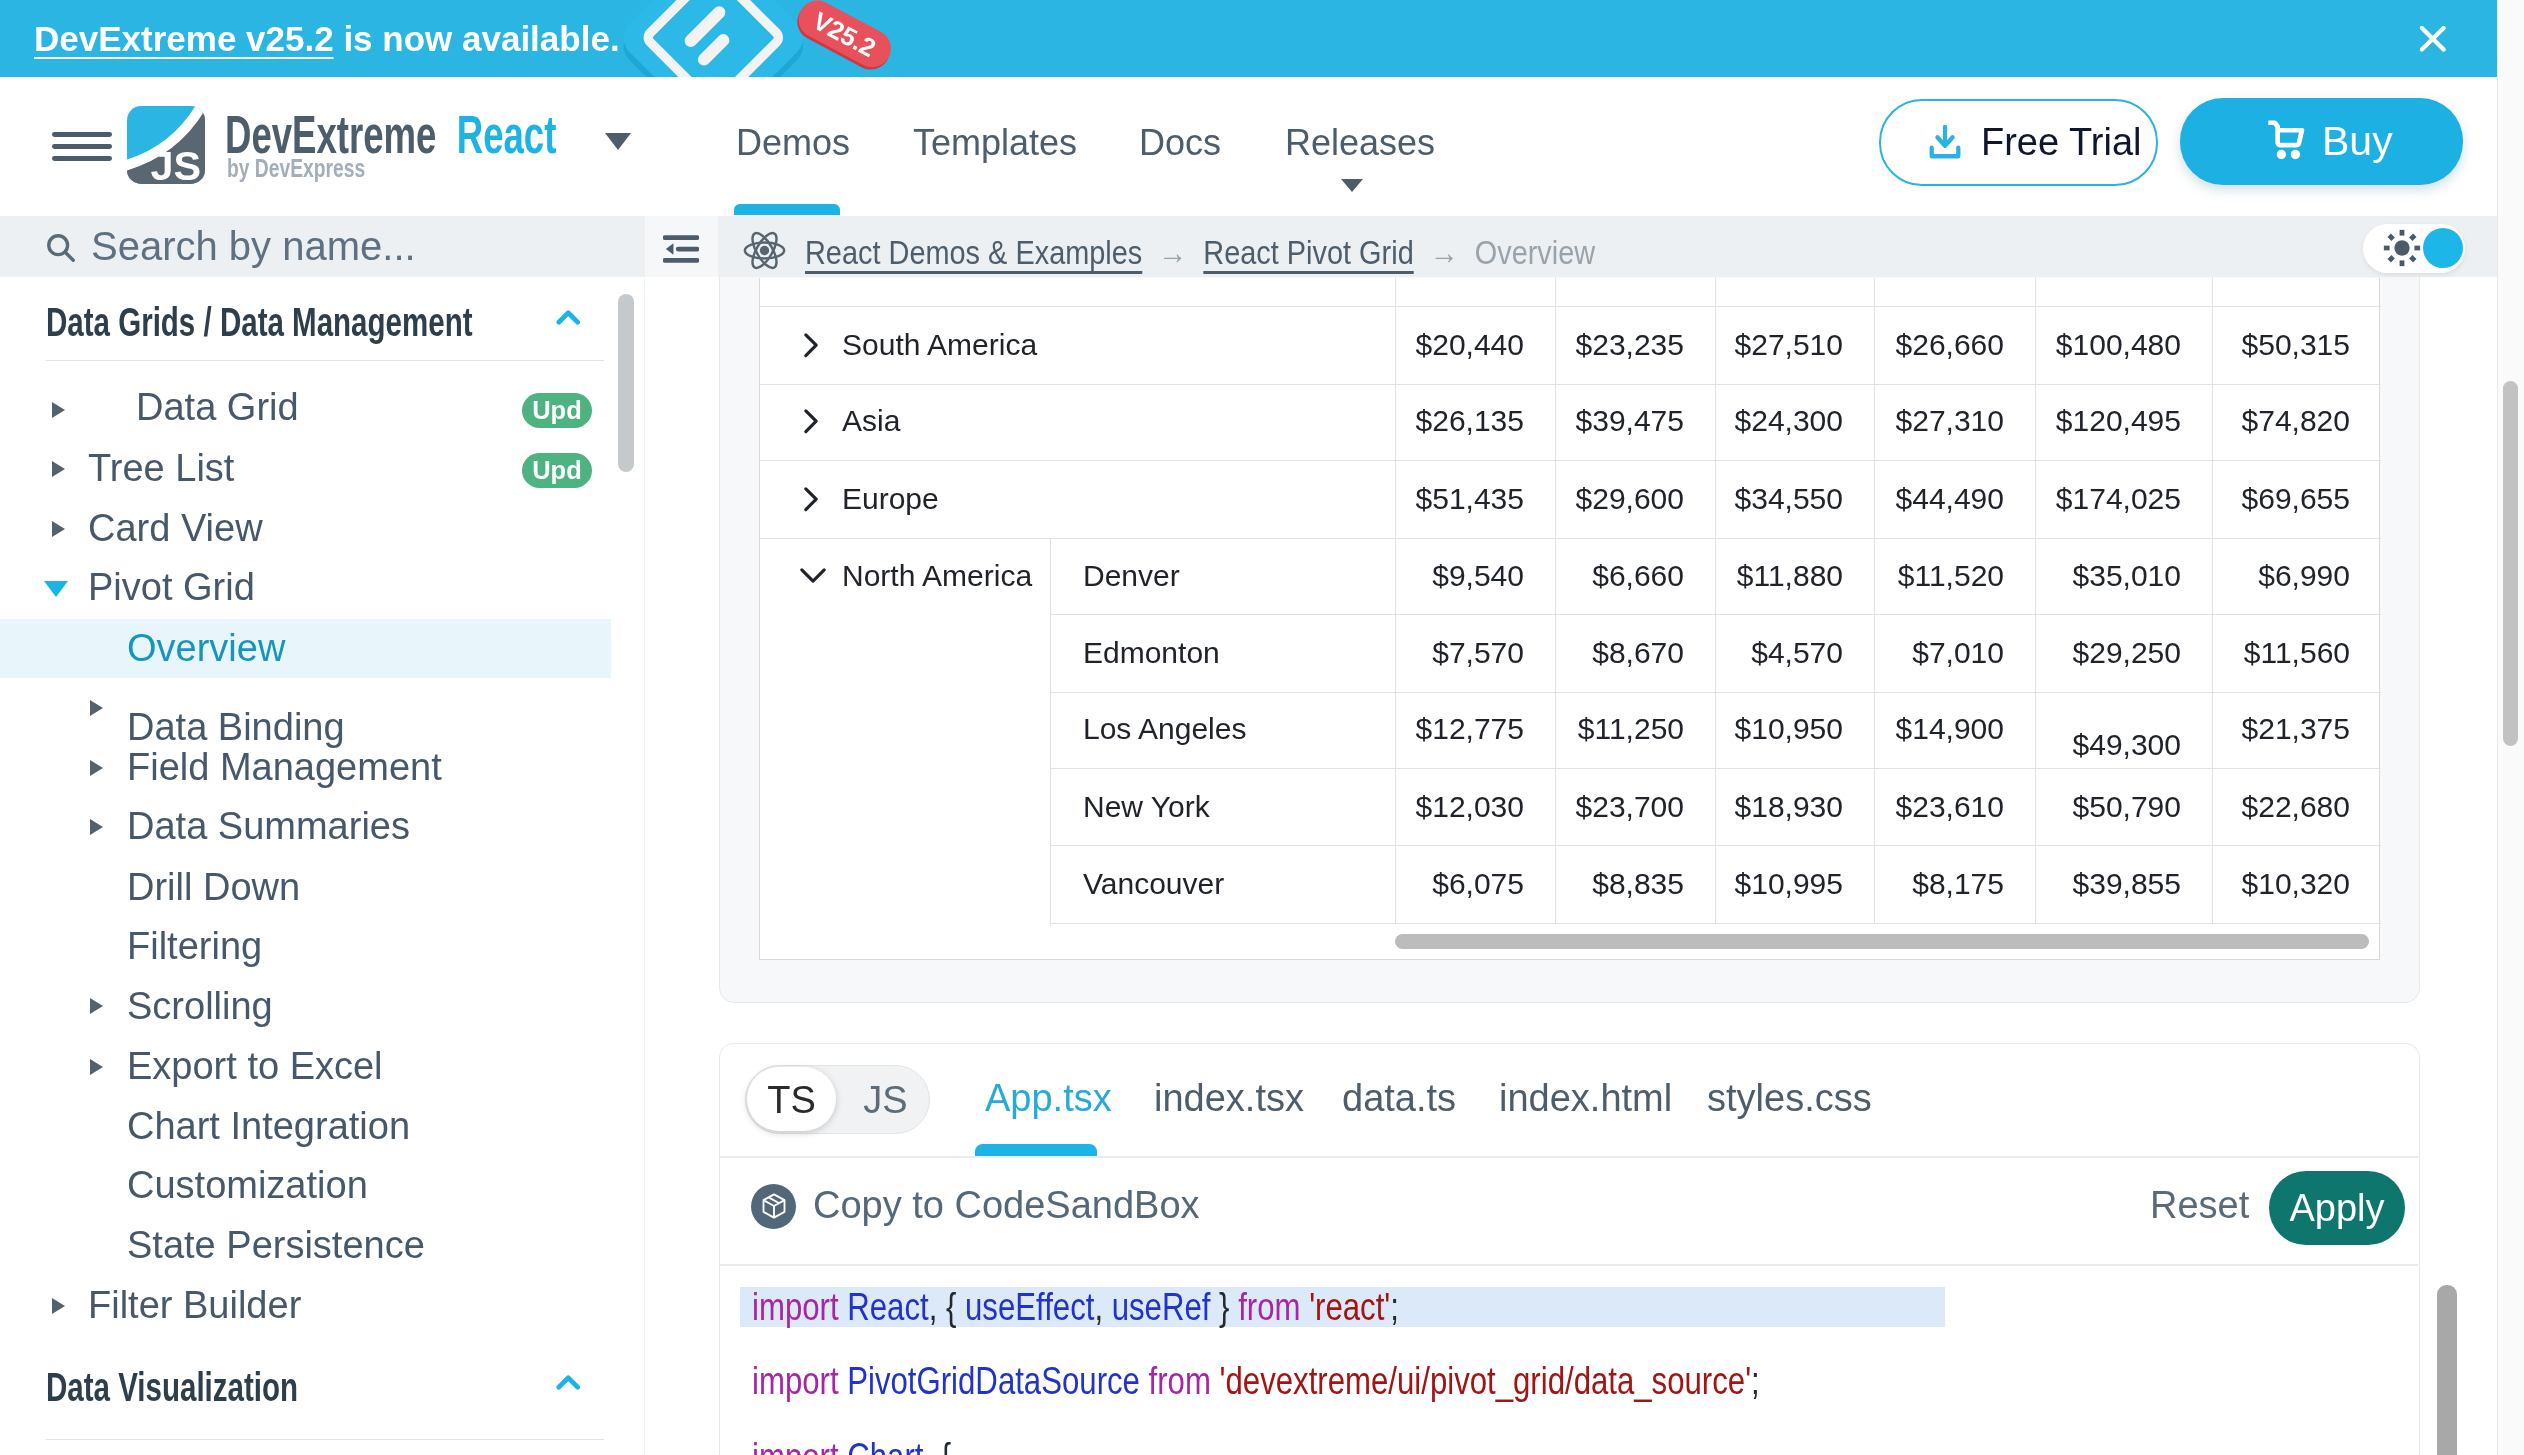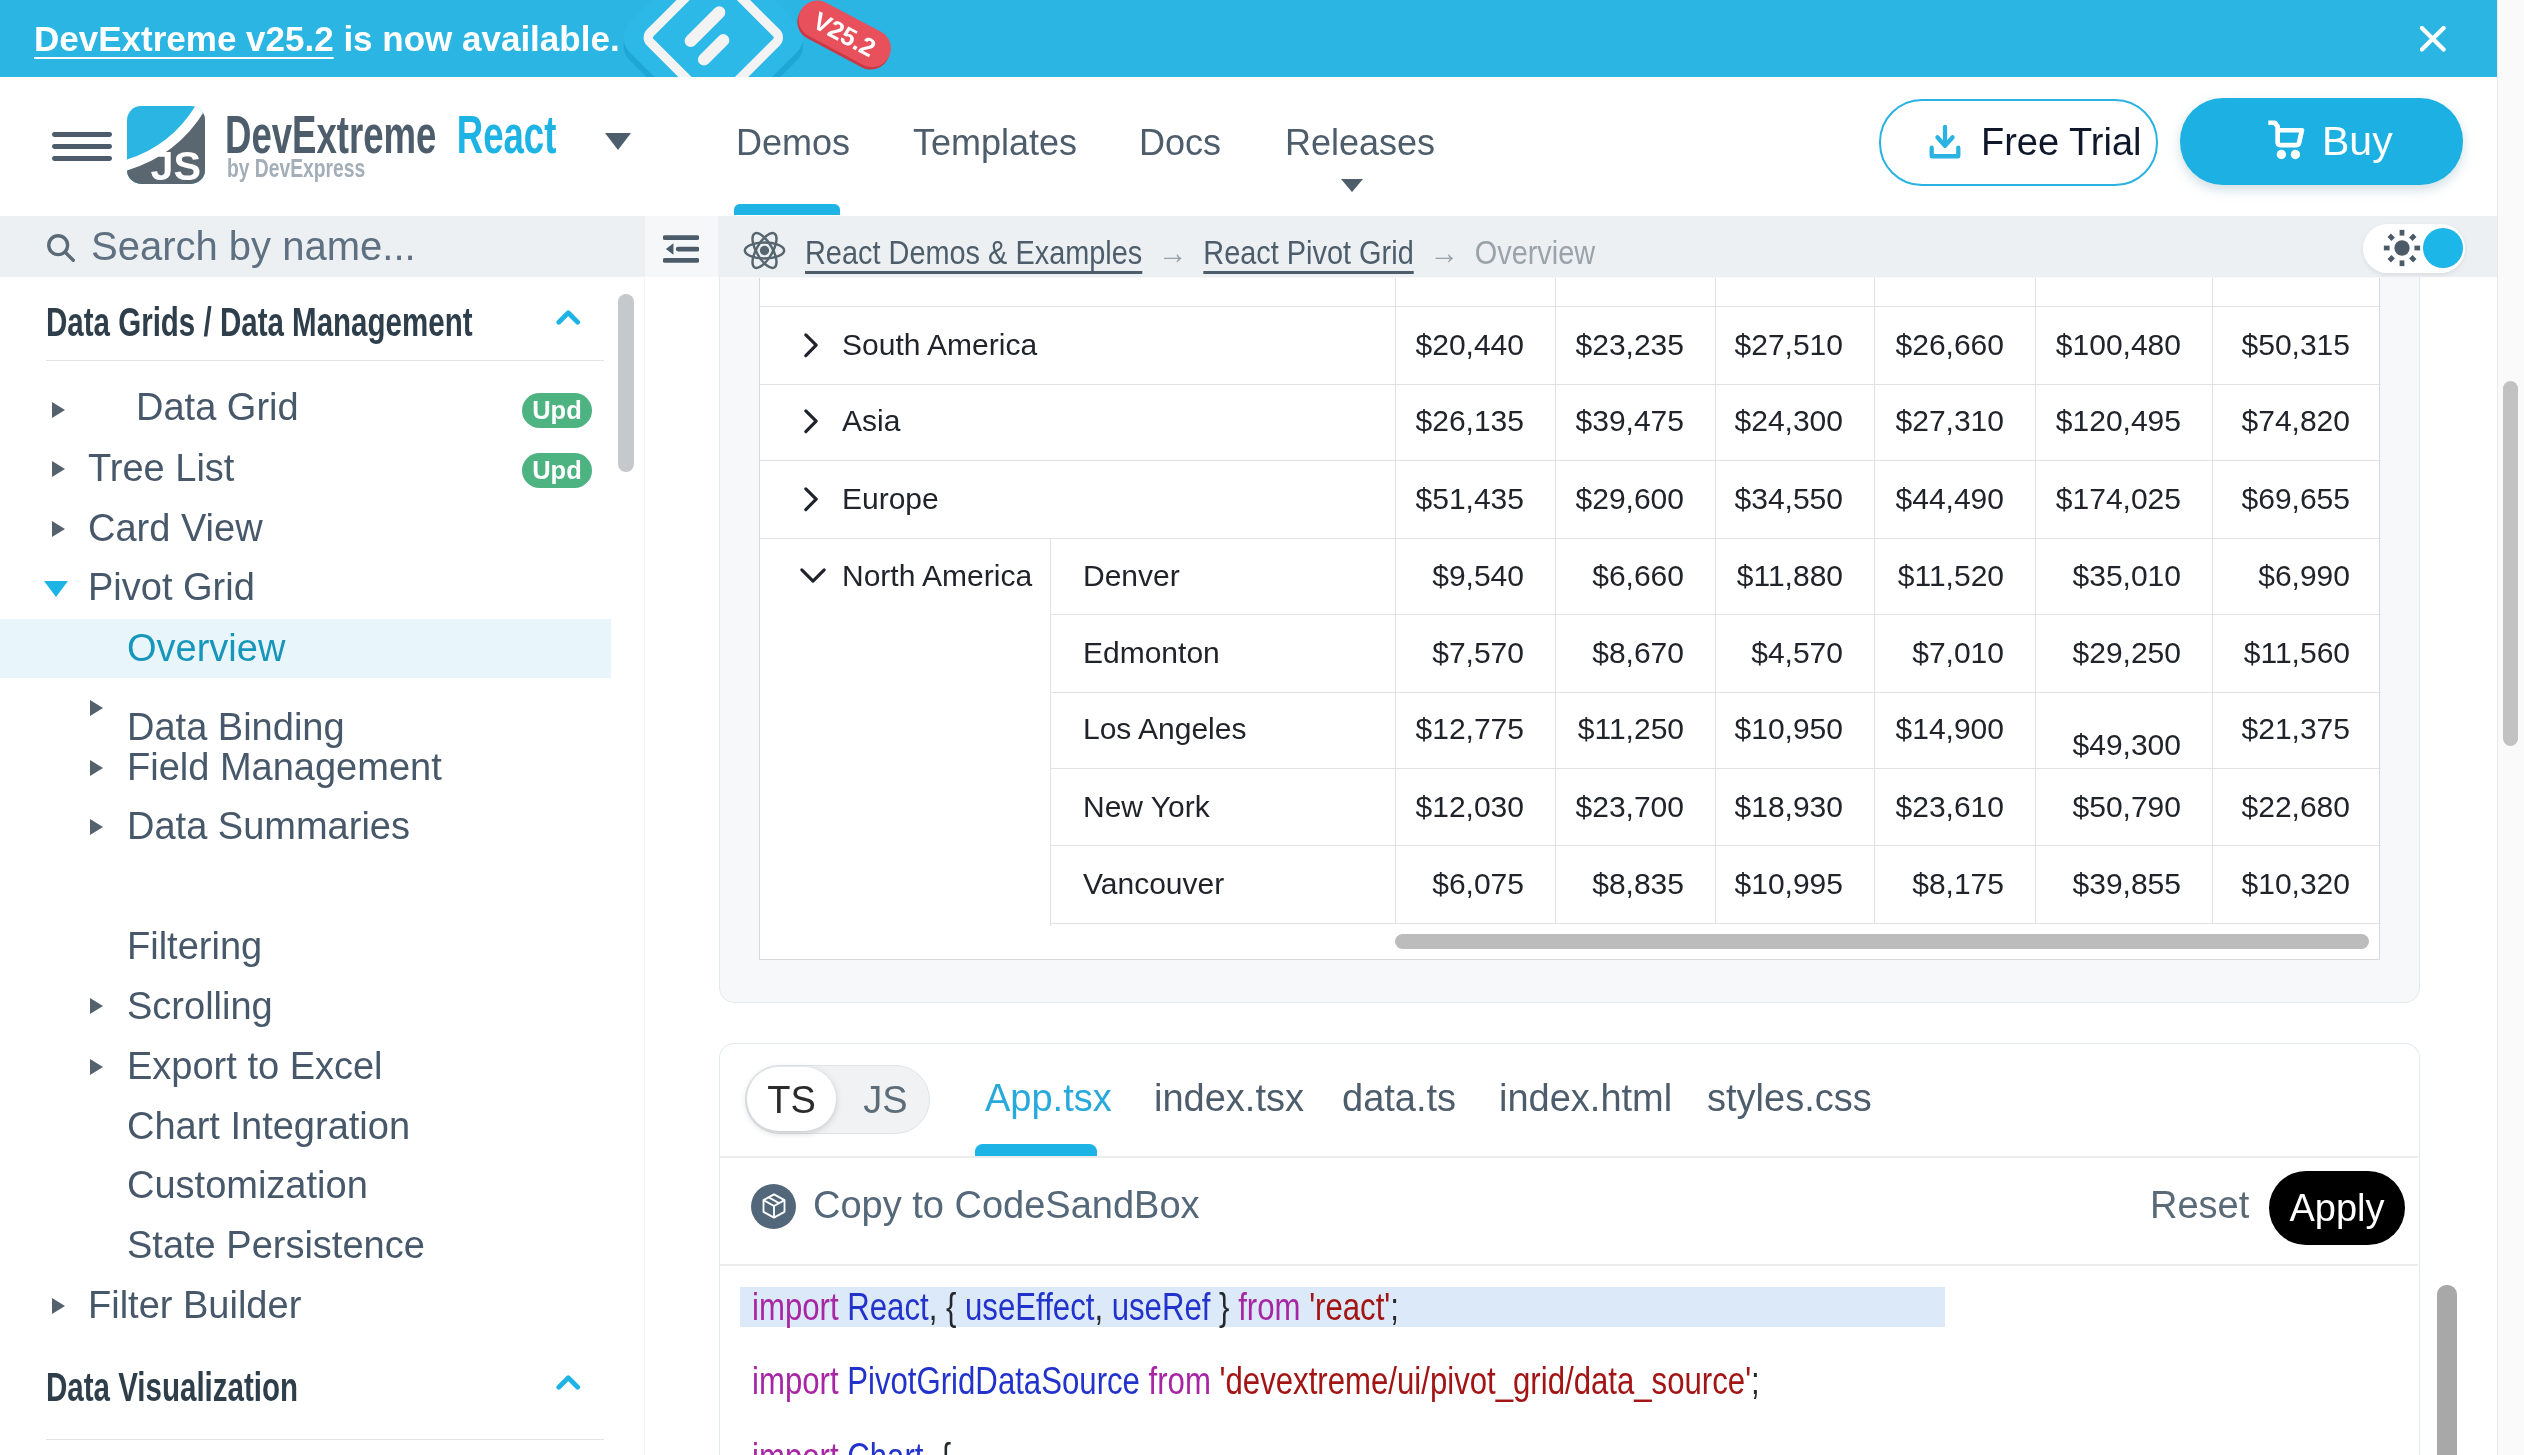--- a/index.html
+++ b/index.html
@@ -167,20 +167,21 @@
   <div class="abs" style="left:44px;top:303px;width:0;height:0;border-top:16px solid #1db4e5;border-left:12.3px solid transparent;border-right:12.3px solid transparent;"></div>
   <div class="sitem" style="top:280px;"><span style="margin-left:88px;">Pivot Grid</span></div>
   <div class="abs" style="left:0;top:341px;width:611px;height:59px;background:#e8f6fb;"></div>
   <div class="sitem" style="top:341px;color:#1796bb;"><span style="margin-left:127px;">Overview</span></div>
   <div class="tri2" style="top:422px;"></div>
       <div class="sitem" style="top:420px;"><span style="margin-left:127px;">Data Binding</span></div>
   <div class="tri2" style="top:482px;"></div>
       <div class="sitem" style="top:460px;"><span style="margin-left:127px;">Field Management</span></div>
   <div class="tri2" style="top:541px;"></div>
       <div class="sitem" style="top:519px;"><span style="margin-left:127px;">Data Summaries</span></div>
+  <div class="sitem" style="top:580px;"><span style="margin-left:127px;">Drill Down</span></div>
   <div class="sitem" style="top:639px;"><span style="margin-left:127px;">Filtering</span></div>
   <div class="tri2" style="top:720px;"></div>
       <div class="sitem" style="top:699px;"><span style="margin-left:127px;">Scrolling</span></div>
   <div class="tri2" style="top:781px;"></div>
       <div class="sitem" style="top:759px;"><span style="margin-left:127px;">Export to Excel</span></div>
   <div class="sitem" style="top:819px;"><span style="margin-left:127px;">Chart Integration</span></div>
   <div class="sitem" style="top:878px;"><span style="margin-left:127px;">Customization</span></div>
   <div class="sitem" style="top:938px;"><span style="margin-left:127px;">State Persistence</span></div>
   <div class="tri1" style="top:1020px;"></div>
       <div class="sitem" style="top:998px;"><span style="margin-left:88px;">Filter Builder</span></div>
@@ -296,21 +297,21 @@
   <svg class="abs" style="left:40px;top:148px;" width="28" height="28" viewBox="0 0 24 24">
         <g fill="none" stroke="#fff" stroke-width="1.6" stroke-linejoin="round">
           <path d="M12 2 L21 7 L21 17 L12 22 L3 17 L3 7 Z"></path>
           <path d="M3 7 L12 12 L21 7"></path>
           <path d="M12 12 L12 22"></path>
           <path d="M7.5 4.6 L16.5 9.6"></path>
         </g>
       </svg>
   <div class="abs" style="left:93px;top:105px;height:113px;line-height:113px;font-size:38px;color:#54687a;">Copy to CodeSandBox</div>
   <div class="abs" style="left:1430px;top:105px;height:113px;line-height:113px;font-size:38px;color:#5a6b77;">Reset</div>
-  <div class="abs" style="left:1549px;top:127px;width:136px;height:74px;border-radius:37px;background:#000000;color:#fff;font-size:38px;text-align:center;line-height:74px;">Apply</div>
+  <div class="abs" style="left:1549px;top:127px;width:136px;height:74px;border-radius:37px;background:#0f766e;color:#fff;font-size:38px;text-align:center;line-height:74px;">Apply</div>
   <div class="abs" style="left:0;top:220px;width:1698px;height:1.9px;background:#eaecee;"></div>
   <div class="abs" style="left:20px;top:243px;width:1205px;height:40px;background:#dce9f8;"></div>
   <div class="abs mono" style="left:32px;top:243px;"><span class="kw">import</span> <span class="id">React</span>, { <span class="id">useEffect</span>, <span class="id">useRef</span> } <span class="kw">from</span> <span class="str">'react'</span>;</div>
   <div class="abs mono" style="left:32px;top:317px;"><span class="kw">import</span> <span class="id">PivotGridDataSource</span> <span class="kw">from</span> <span class="str">'devextreme/ui/pivot_grid/data_source'</span>;</div>
   <div class="abs mono" style="left:32px;top:393px;"><span class="kw">import</span> <span class="id">Chart</span>, {</div>
   <div class="abs" style="left:1717px;top:241px;width:20px;height:227px;border-radius:9.4px;background:#a8a8a8;"></div>
 </div>
 <div class="abs" id="pagetrack"></div>
 <div class="abs" id="pagethumb"></div>
 </div>

